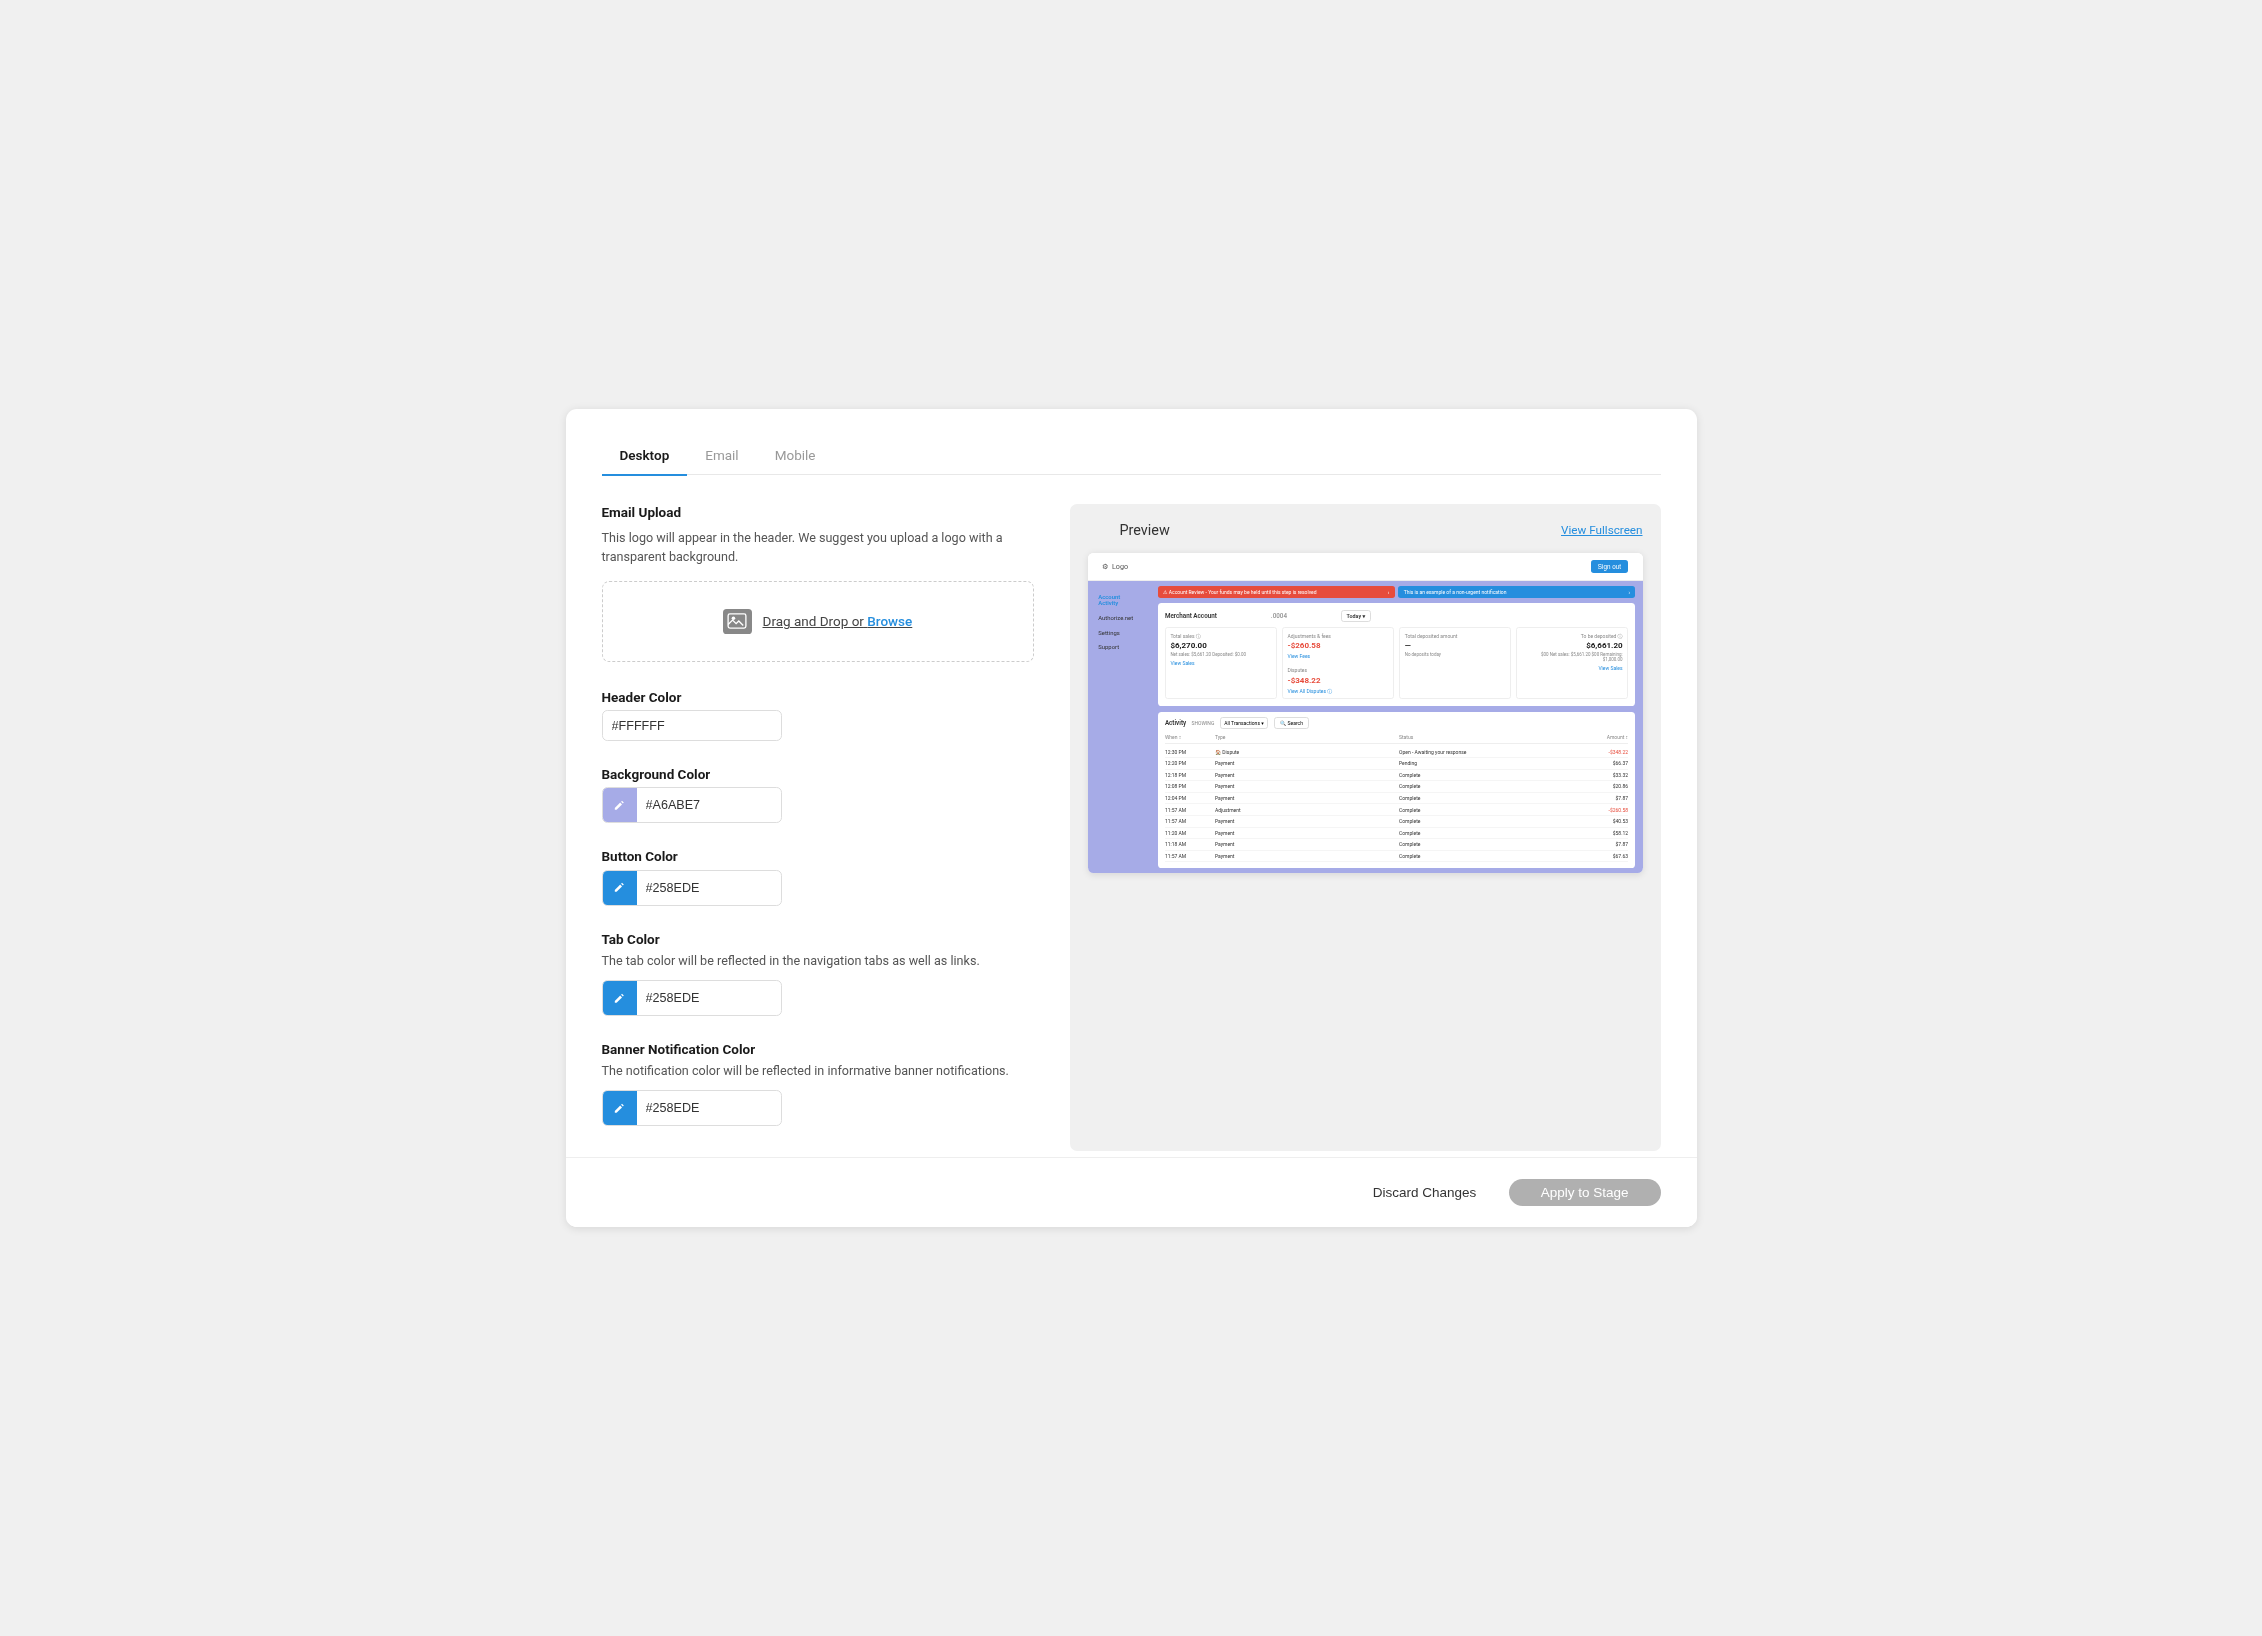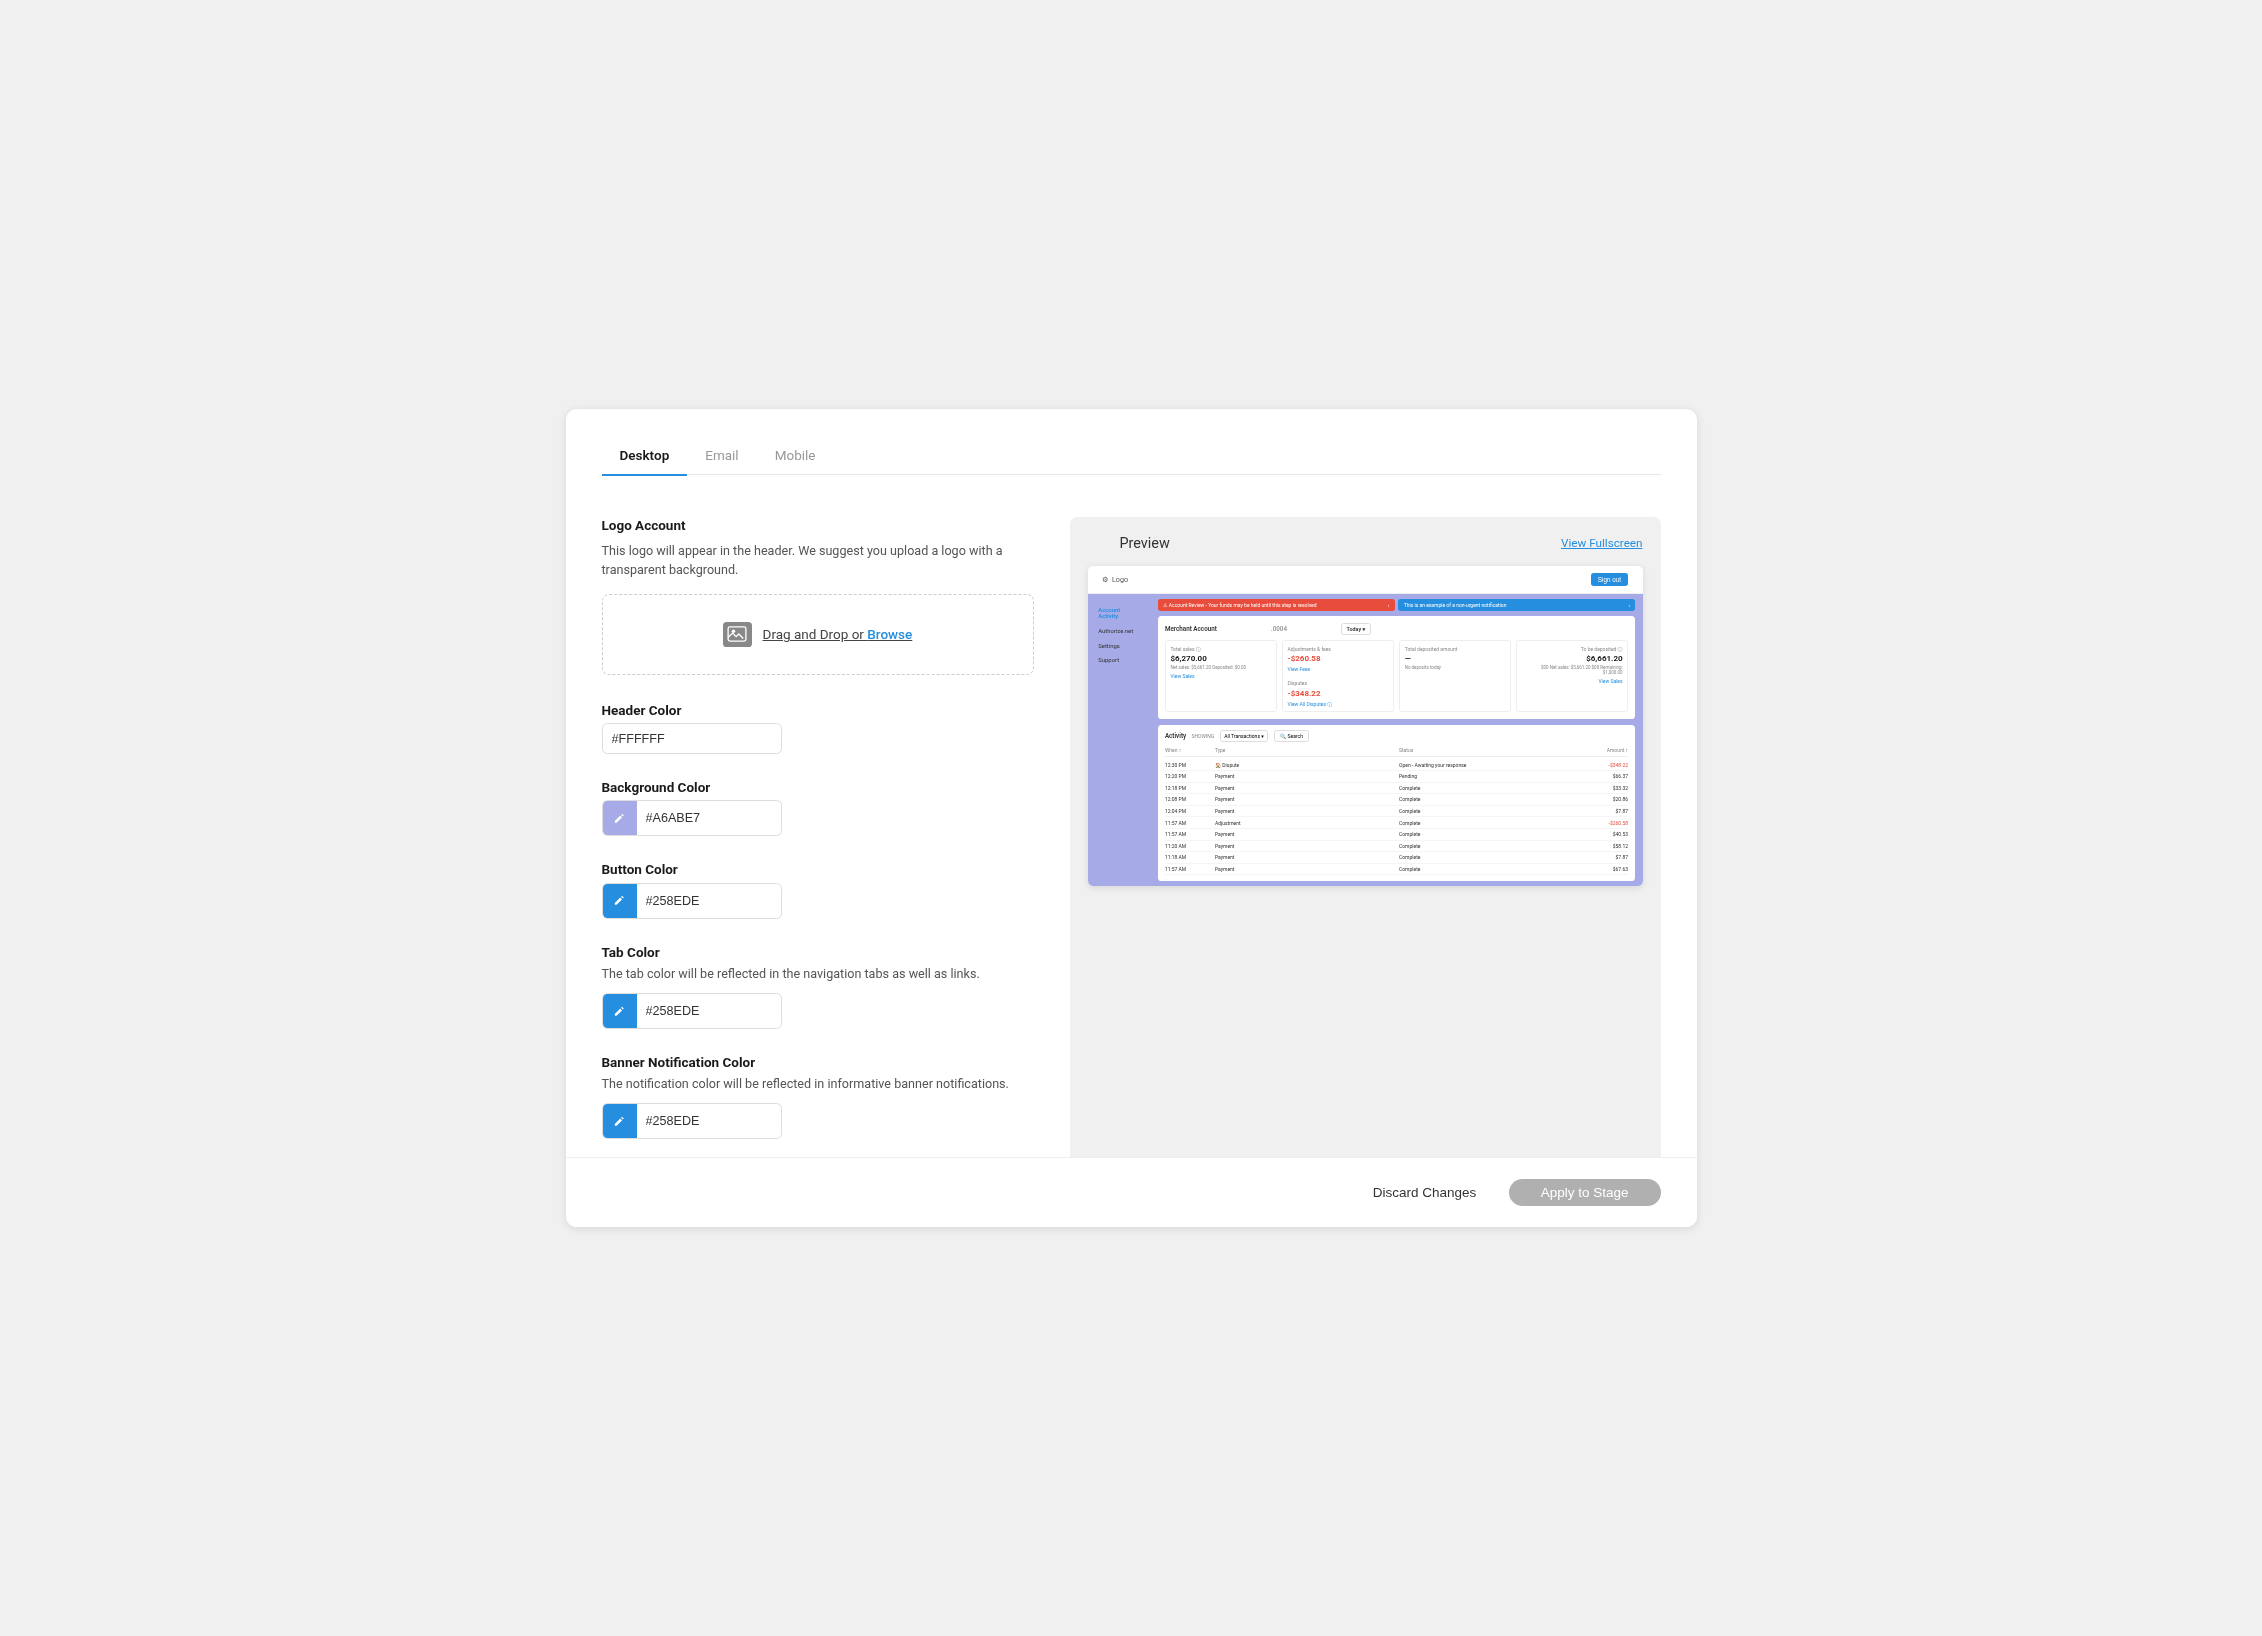--- a/index.html
+++ b/index.html
@@ -19,21 +19,21 @@
       min-height: 818px;
       padding: 27px 36px;
       position: relative;
       box-shadow: 0 1.8px 9px rgba(0,0,0,0.1);
     }
     
     .tabs {
       display: flex;
       gap: 0;
       border-bottom: 1.8px solid #e8e8e8;
-      margin-bottom: 42px;
+      margin-bottom: 29px;
       text-align: right;
     }
     .tab {
       padding: 10.8px 18px;
       font-size: 13.5px;
       cursor: pointer;
       color: #999;
       border-bottom: 2.7px solid transparent;
       margin-bottom: -1.8px;
     }
@@ -433,21 +433,21 @@
   <div class="tabs">
     <div class="tab active">Desktop</div>
     <div class="tab">Email</div>
     <div class="tab">Mobile</div>
   </div>
 
   <div class="content-area">
 
     <div class="left-panel">
 
-      <div class="section-label">Logo Account</div>
+      <div class="section-label">Email Upload</div>
       <div class="section-desc">This logo will appear in the header. We suggest you upload a logo with a transparent background.</div>
       <div class="upload-area">
         <div class="upload-icon">
           <svg viewBox="0 0 22 18" fill="white">
             <rect x="1" y="1" width="20" height="16" rx="2" fill="none" stroke="white" stroke-width="1.5"></rect>
             <circle cx="7" cy="6" r="2" fill="white"></circle>
             <path d="M1 13l5-5 4 4 3-3 5 5" stroke="white" stroke-width="1.5" fill="none"></path>
           </svg>
         </div>
         <span class="upload-text">

